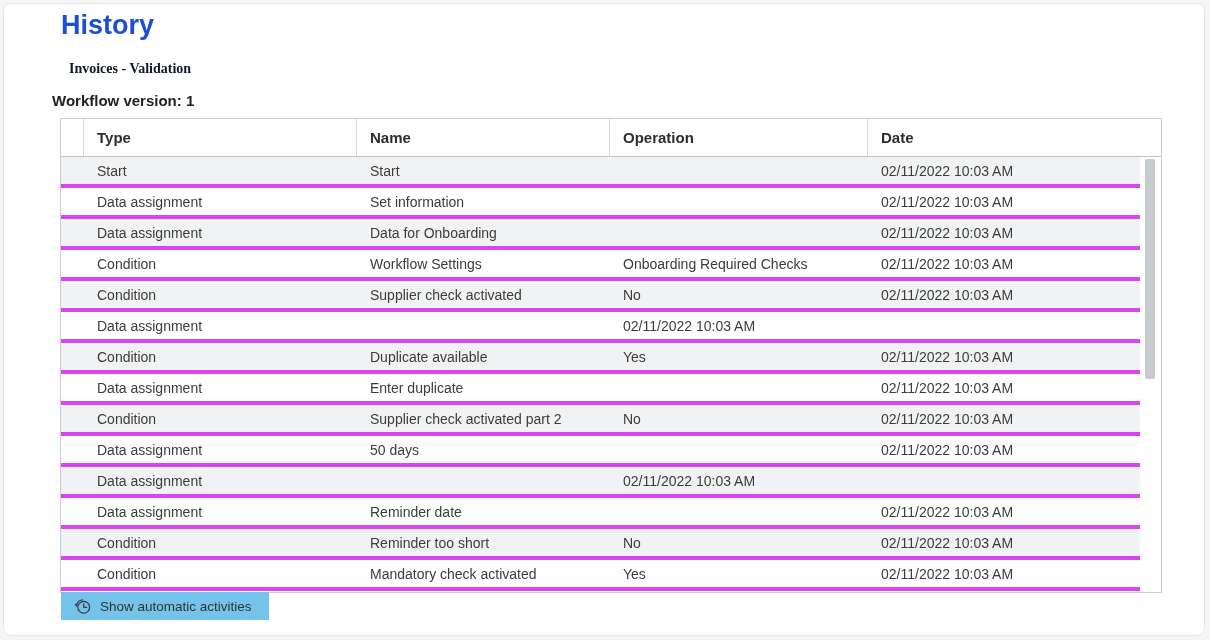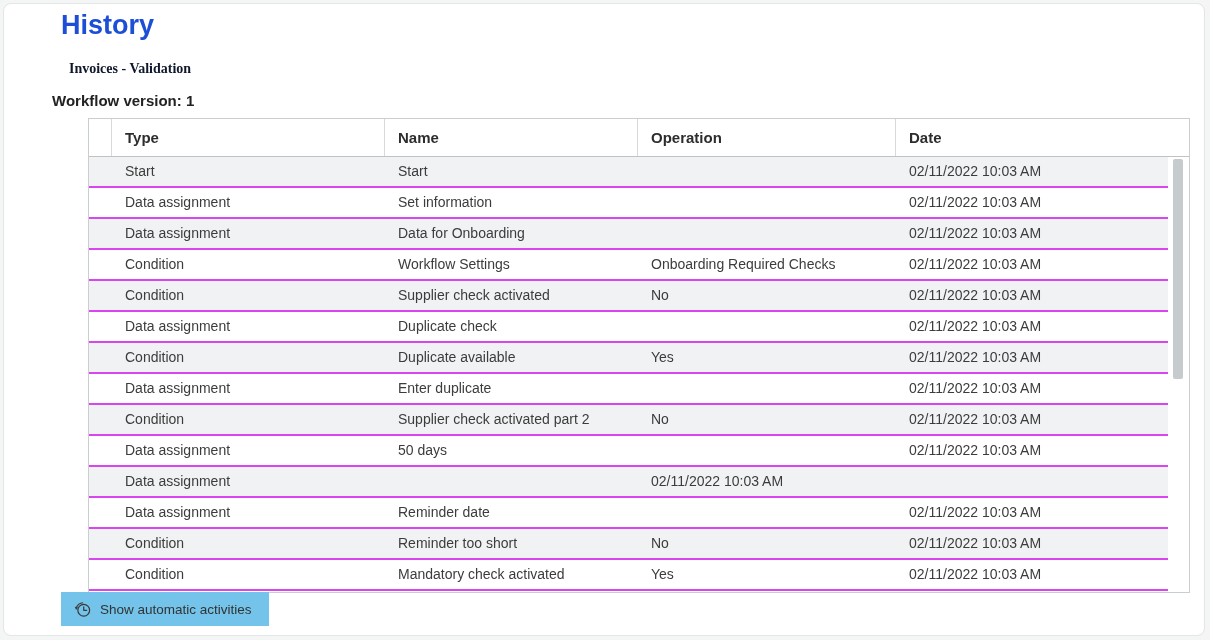--- a/index.html
+++ b/index.html
@@ -8,38 +8,38 @@
     border:1px solid #e3e5e6;border-radius:8px;}
   .content{position:absolute;inset:0;}
   .page-title{position:absolute;left:61px;top:10px;font-size:27px;font-weight:bold;
     color:#1d4ed8;margin:0;}
   .wf-name{position:absolute;left:69px;top:61px;font-size:14px;font-weight:bold;
     color:#0f172a;margin:0;font-family:"Liberation Serif","DejaVu Serif",serif;}
   .wf-version{position:absolute;left:52px;top:92px;font-size:15px;font-weight:bold;
     color:#222;}
   
   .grid{position:absolute;left:60px;top:118px;width:1102px;height:475px;
-    border:1px solid #c9ced2;background:#fff;box-sizing:border-box;margin-left:28px;}
+    border:1px solid #c9ced2;background:#fff;box-sizing:border-box;}
   .thead{display:grid;grid-template-columns:23px 273px 253px 258px 1fr;height:38px;
     border-bottom:1px solid #c2c2c2;box-sizing:border-box;}
   .th{font-size:15px;font-weight:bold;color:#2d2d2d;line-height:37px;
     padding-left:13px;border-right:1px solid #d9d9d9;overflow:hidden;white-space:nowrap;}
   .th.handle{padding-left:0;}
   .th.last{border-right:none;}
   .tbody{position:absolute;top:38px;left:0;right:21px;bottom:0;overflow:hidden;}
   .row{display:grid;grid-template-columns:23px 273px 253px 258px 1fr;height:31px;
-    border-bottom:2px solid #d946ef;background:#fff;box-sizing:border-box;}
+    border-bottom:4px solid #d946ef;background:#fff;box-sizing:border-box;}
   .row.odd{background:#f1f2f3;}
   .td{font-size:14px;color:#3c3c3c;line-height:29px;padding-left:13px;
     white-space:nowrap;overflow:hidden;}
   .vscroll{position:absolute;top:38px;right:0;width:21px;bottom:0;background:#fff;}
   .vthumb{position:absolute;top:2px;left:5px;width:10px;height:220px;
     background:#c6cbce;border-radius:2px;}
   
-  .auto-btn{position:absolute;left:61px;top:592px;height:34px;border:none;
+  .auto-btn{position:absolute;left:61px;top:592px;height:28px;border:none;
     background:#73c3ea;display:flex;align-items:center;gap:8px;
     padding:0 17px 0 12px;font-size:13.5px;color:#333;cursor:pointer;z-index:5;
     font-family:"Liberation Sans","DejaVu Sans",sans-serif;}
   .auto-btn svg{display:block;}
 </style>
 </head>
 <body>
 
 <div class="card"></div>
 
@@ -93,21 +93,20 @@
     <div class="td"></div>
     <div class="td">Condition</div>
     <div class="td">Supplier check activated</div>
     <div class="td">No</div>
     <div class="td">02/11/2022 10:03 AM</div>
   </div>
 
   <div class="row">
     <div class="td"></div>
     <div class="td">Data assignment</div>
-    <div class="td">Duplicate check</div>
     <div class="td"></div>
     <div class="td">02/11/2022 10:03 AM</div>
   </div>
 
   <div class="row odd">
     <div class="td"></div>
     <div class="td">Condition</div>
     <div class="td">Duplicate available</div>
     <div class="td">Yes</div>
     <div class="td">02/11/2022 10:03 AM</div>

